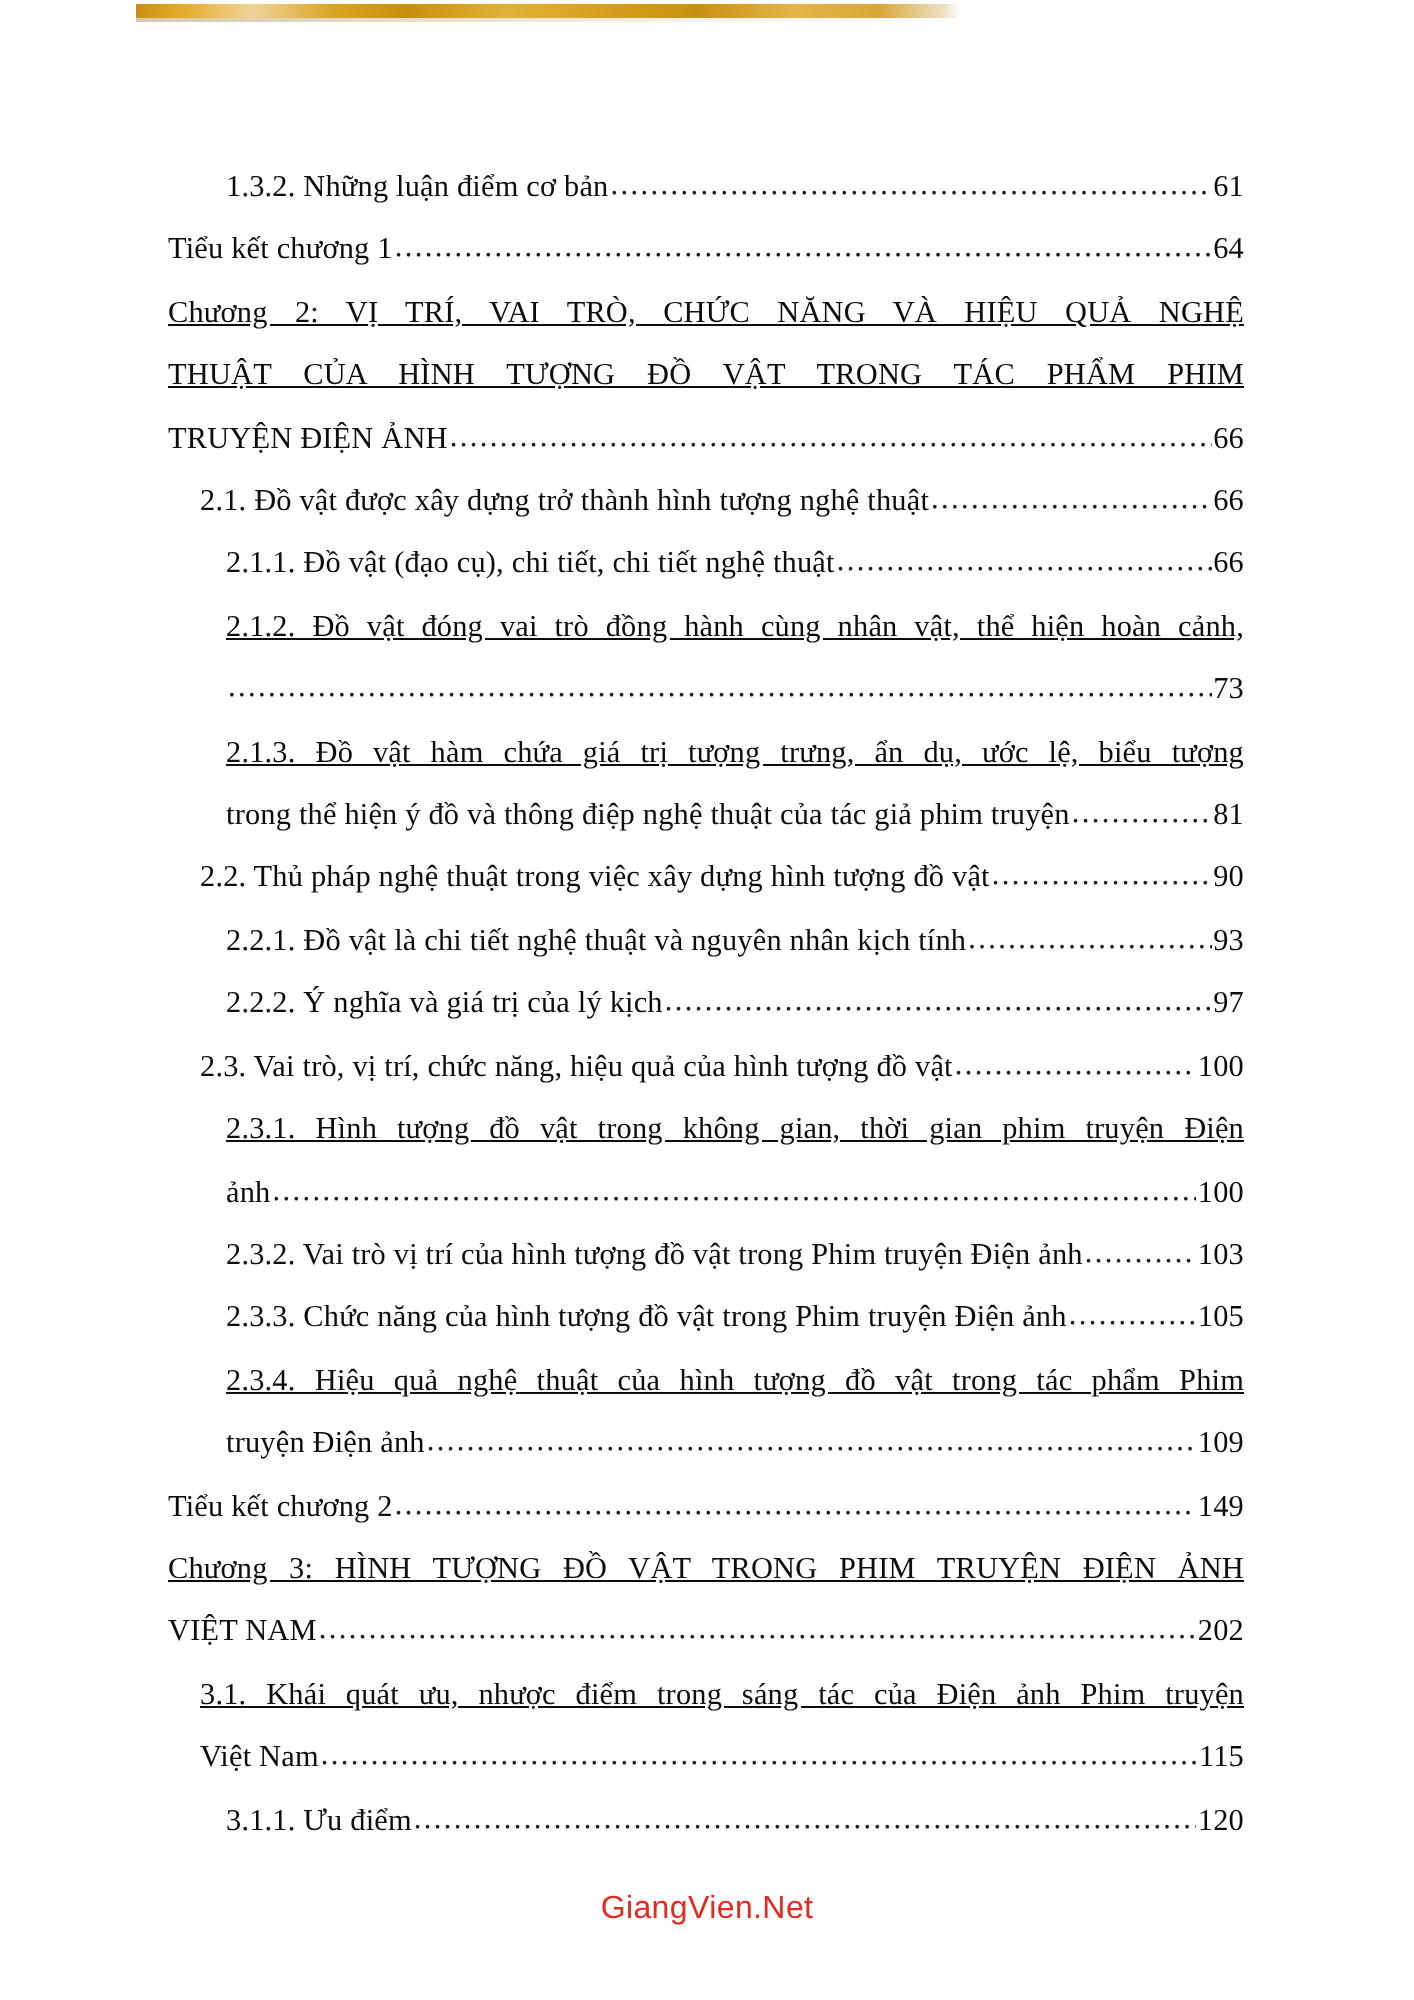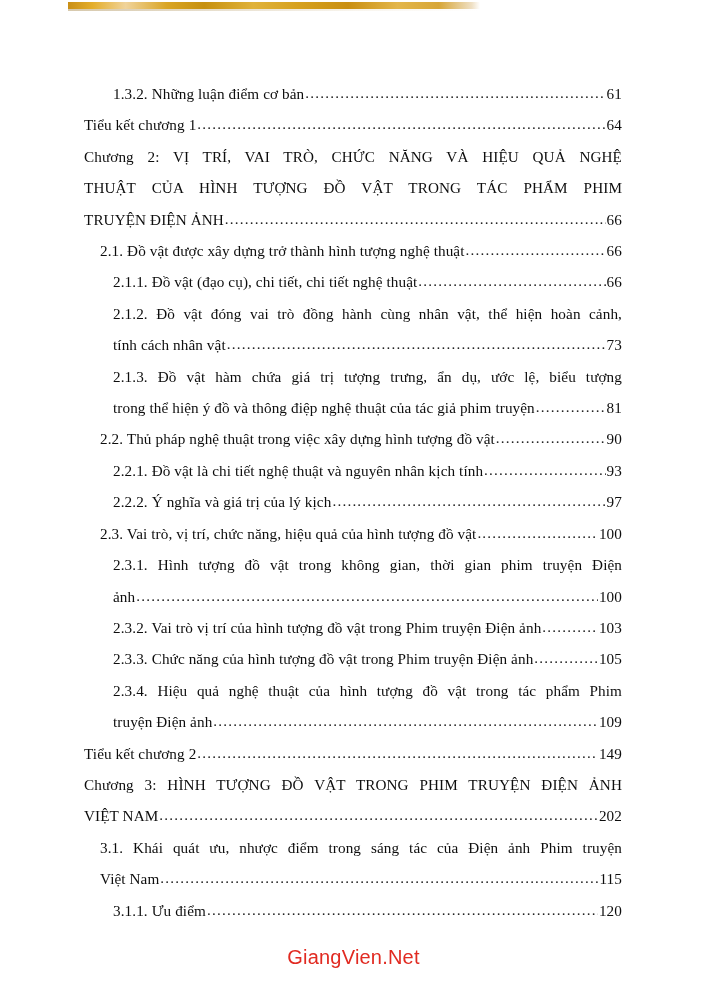--- a/index.html
+++ b/index.html
@@ -90,31 +90,32 @@
   .pageno {
     flex: 0 0 auto;
     white-space: pre;
   }
 
   
   .just {
     text-align: justify;
     text-justify: inter-word;
     text-align-last: justify;
+    text-decoration: underline;
   }
 
   
   #watermark {
     position: absolute;
     left: 0;
     right: 0;
     top: 946px;
     text-align: center;
     font-family: "Liberation Sans", "DejaVu Sans", sans-serif;
-    font-size: 20px;
+    font-size: 16px;
     font-weight: 400;
     color: #e12a21;
     letter-spacing: 0.2px;
   }
 </style>
 </head>
 <body>
 
 <div id="scan-band"></div>
 <div id="scan-band-shadow"></div>
@@ -153,21 +154,20 @@
     <div class="toc-entry lvl3">
       <div class="line">
         <span class="label">2.1.1. Đồ vật (đạo cụ), chi tiết, chi tiết nghệ thuật</span>
         <span class="leader">................................................................................................................................................................</span>
         <span class="pageno">66</span>
       </div>
     </div>
     <div class="toc-entry lvl3">
       <div class="just">2.1.2. Đồ vật đóng vai trò đồng hành cùng nhân vật, thể hiện hoàn cảnh,</div>
       <div class="line">
-        <span class="label">tính cách nhân vật</span>
         <span class="leader">................................................................................................................................................................</span>
         <span class="pageno">73</span>
       </div>
     </div>
     <div class="toc-entry lvl3">
       <div class="just">2.1.3. Đồ vật hàm chứa giá trị tượng trưng, ẩn dụ, ước lệ, biểu tượng</div>
       <div class="line">
         <span class="label">trong thể hiện ý đồ và thông điệp nghệ thuật của tác giả phim truyện</span>
         <span class="leader">................................................................................................................................................................</span>
         <span class="pageno">81</span>

